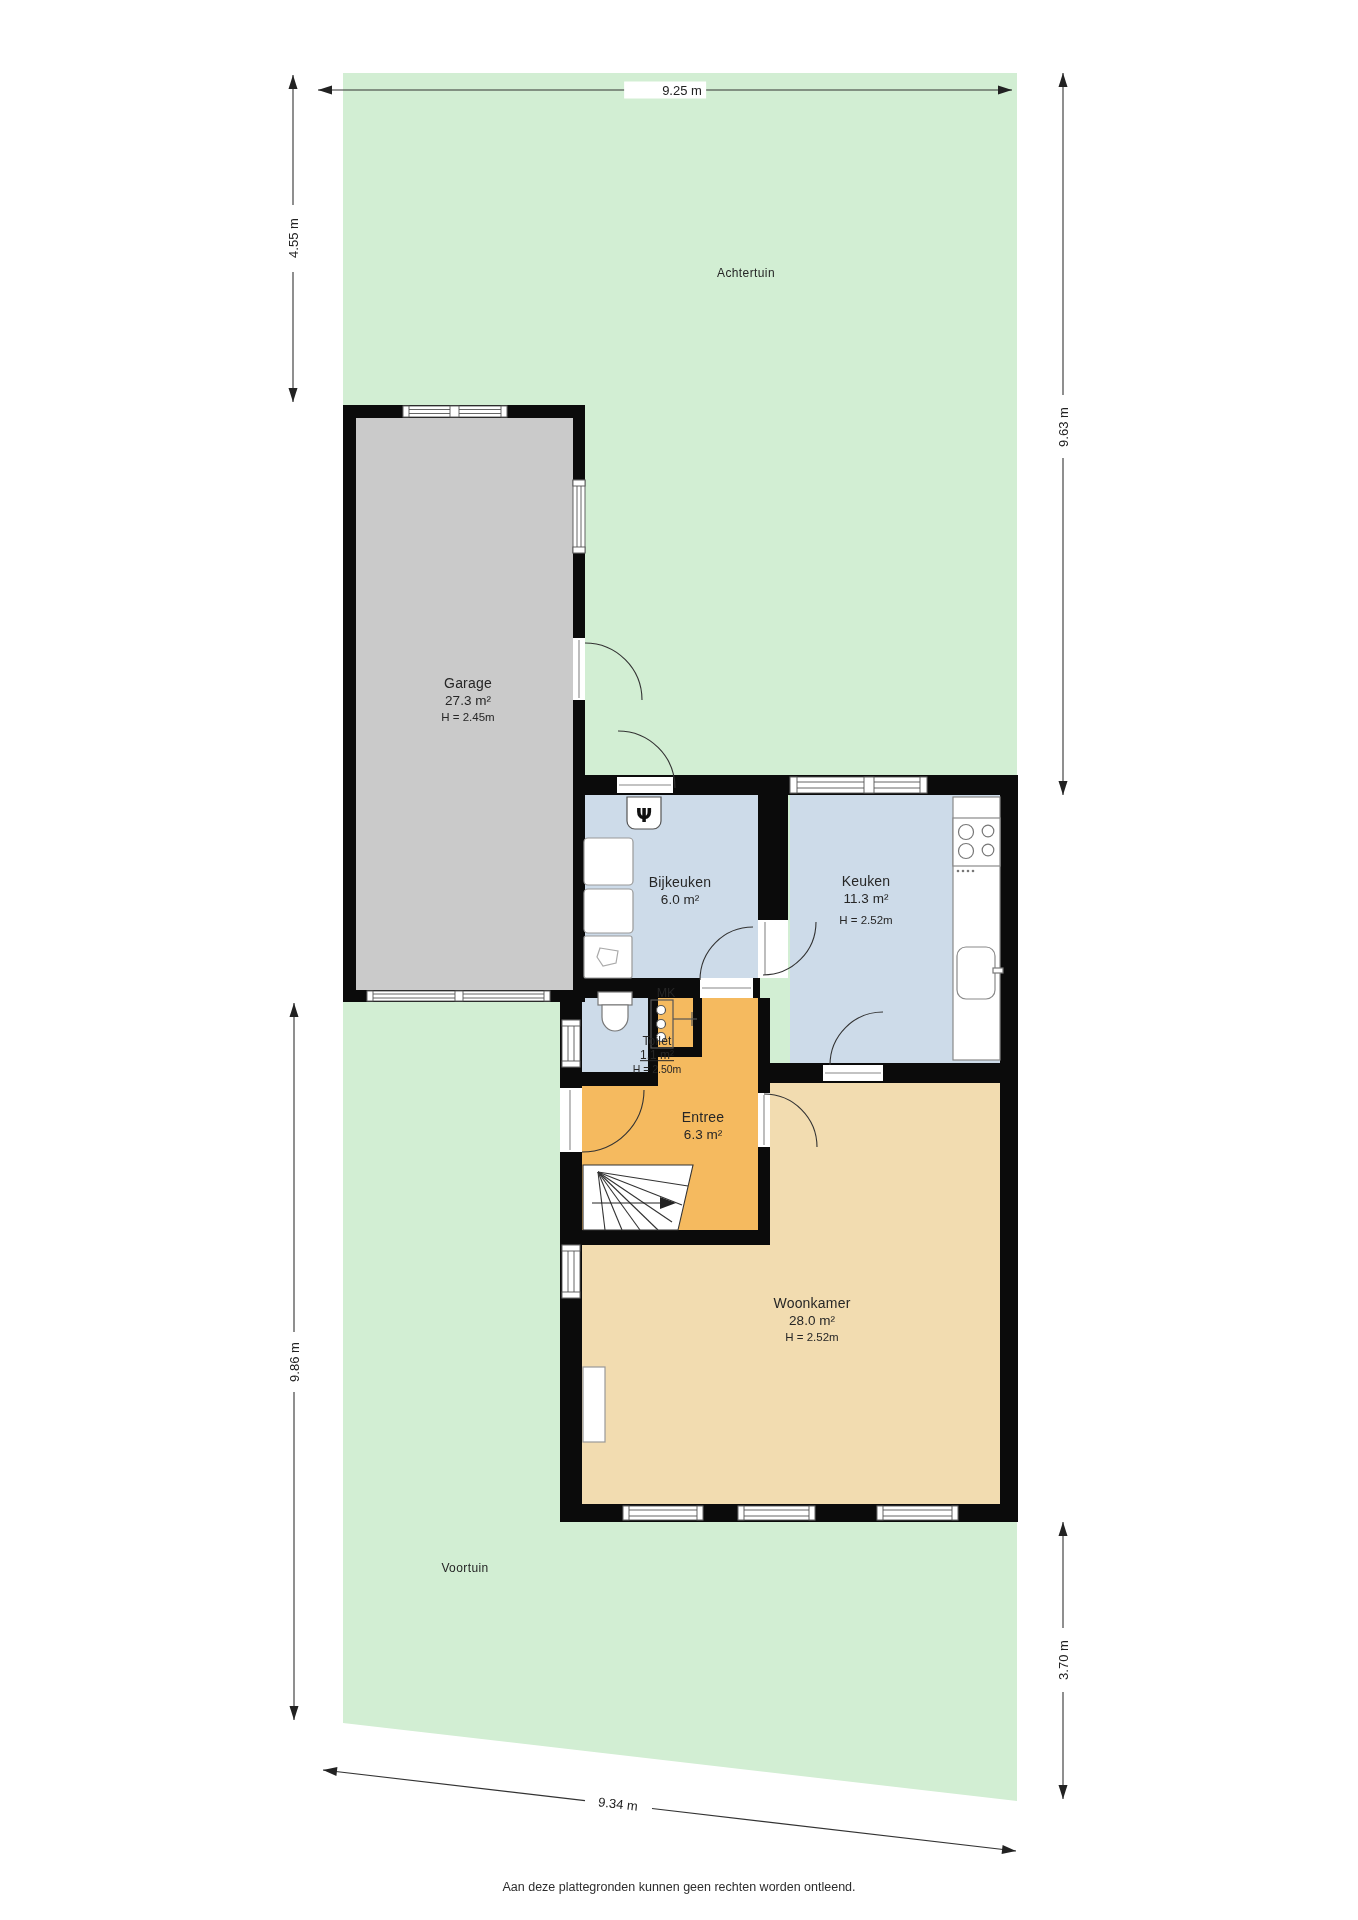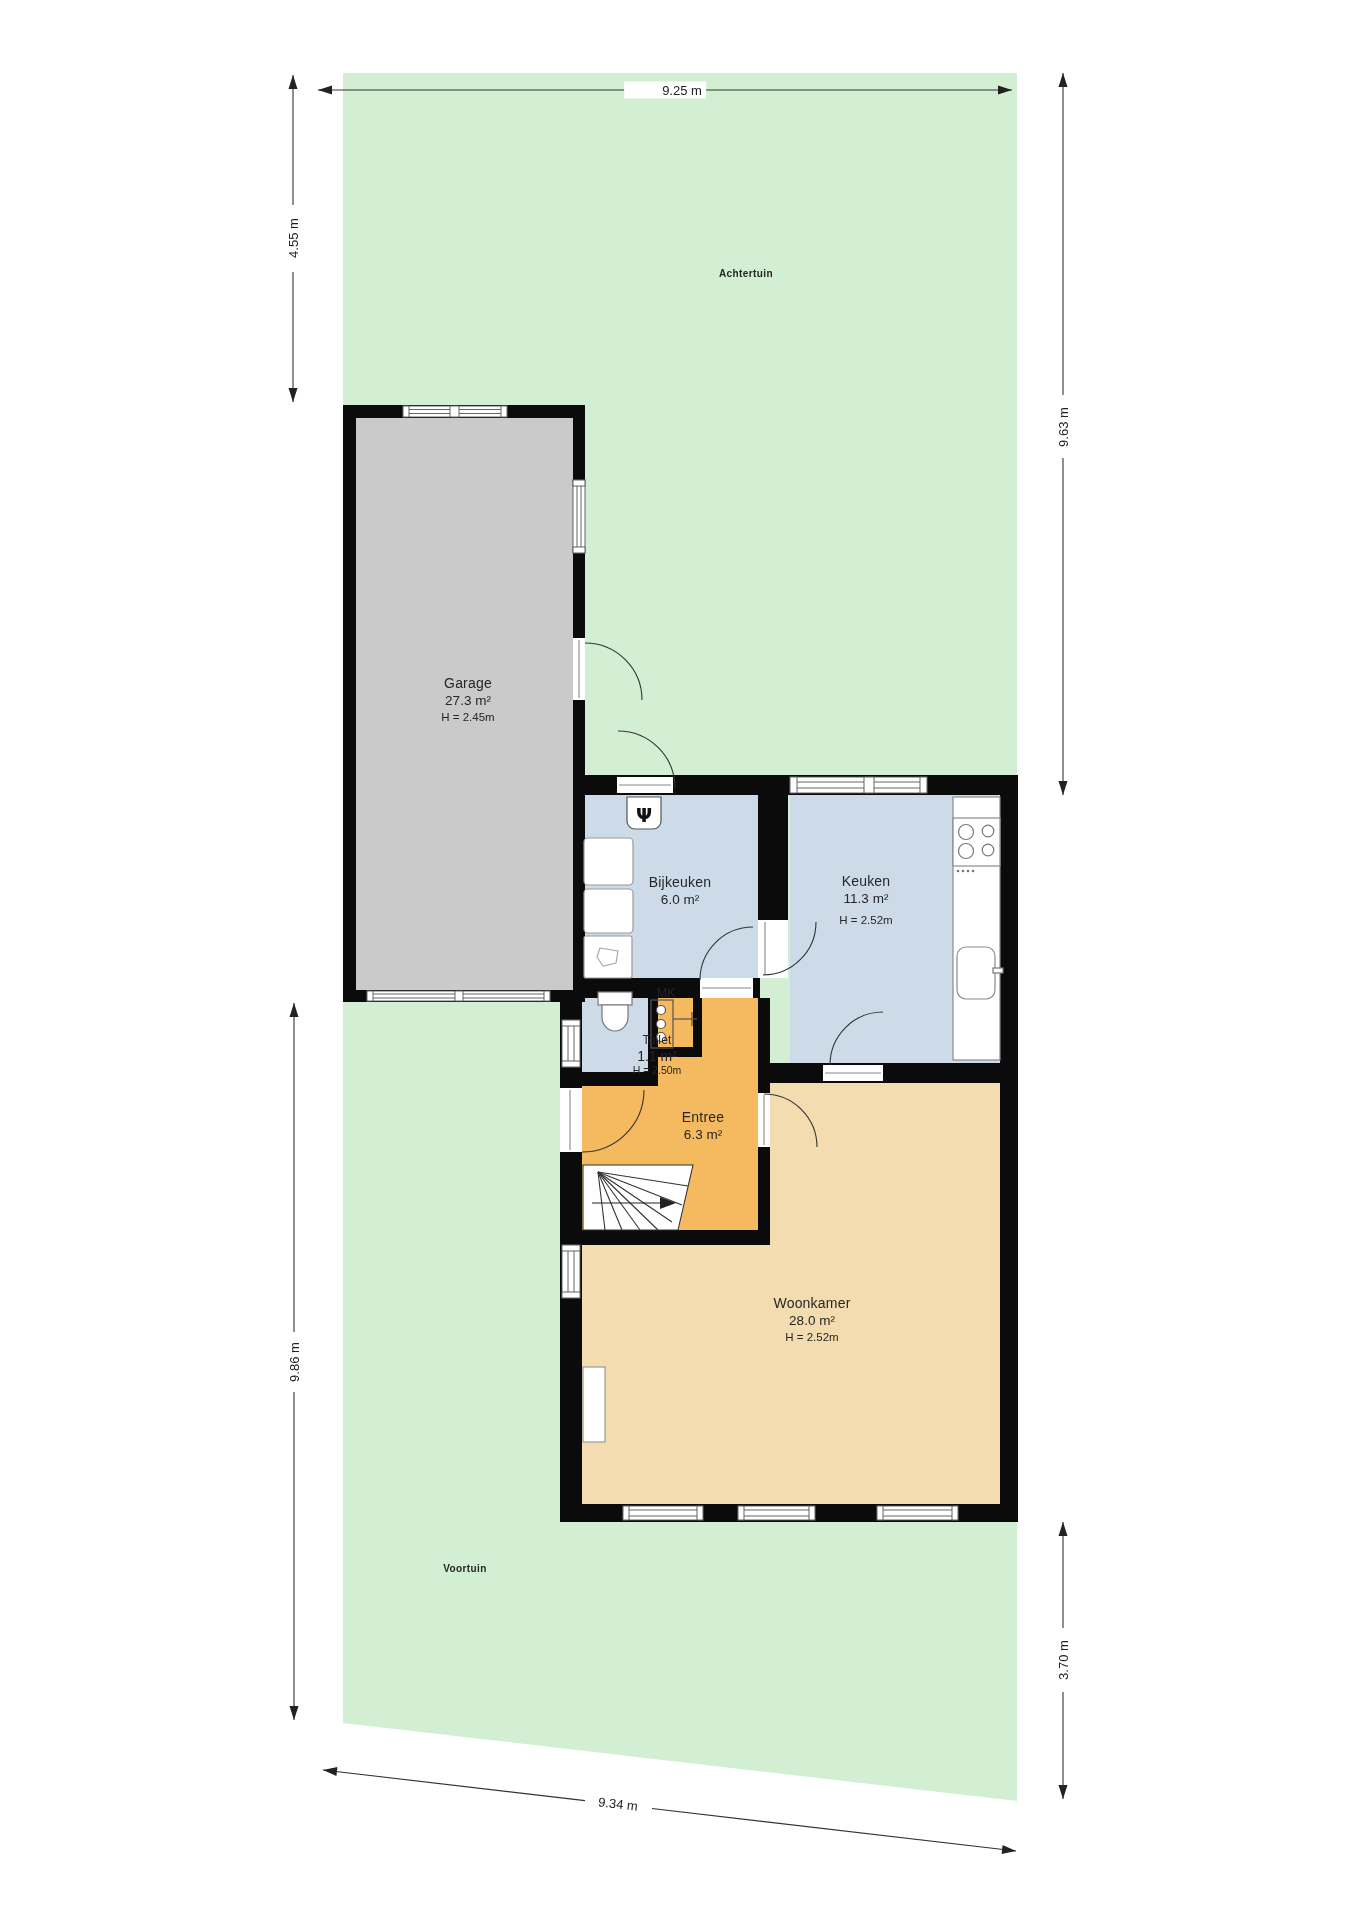--- a/index.html
+++ b/index.html
@@ -1,28 +1,28 @@
 <!DOCTYPE html>
 <html><head>
 <meta charset="utf-8">
 <style>
   html,body{margin:0;padding:0;background:#fff;}
   .canvas{position:relative;width:1358px;height:1920px;margin:0 auto;background:#fff;
           font-family:"Liberation Sans", sans-serif;overflow:hidden;}
   svg.plan{position:absolute;left:0;top:0;}
   .lbl{position:absolute;transform:translate(-50%,-50%);white-space:nowrap;
        color:#262626;text-align:center;}
-  .garden-label{font-size:10px;letter-spacing:.4px;font-weight:bold;}
+  .garden-label{font-size:12px;letter-spacing:.4px;}
   .room-label{display:flex;flex-direction:column;align-items:center;line-height:1.3;}
   .room-name{font-size:14px;letter-spacing:.2px;}
   .room-area{font-size:13.5px;}
   .room-h{font-size:11.5px;}
   .gap-above{margin-top:5px;}
   .room-label.small .room-name{font-size:12px;}
-  .room-label.small .room-area{font-size:14px;}
+  .room-label.small .room-area{font-size:12px;text-decoration:underline;}
   .room-label.small .room-h{font-size:10.5px;}
   .room-label.tight{line-height:1.15;margin-left:43px;}
   .mk-label{font-size:12.5px;}
   .dim{font-size:13px;color:#222;background:#fff;padding:1px 4px;}
   .dim.vert{transform:translate(-50%,-50%) rotate(-90deg);}
   .dim.slant{transform:translate(-50%,-50%) rotate(6.7deg);}
   .disclaimer{position:absolute;left:0;right:0;top:1880px;text-align:center;
               font-size:12.5px;color:#2e2e2e;}
 </style>
 </head>
@@ -280,14 +280,15 @@
   <span class="room-h">H = 2.52m</span>
 </div>
 
 <div class="lbl dim" style="left:665px;top:90px;padding-left:38px;">9.25 m</div>
 <div class="lbl dim vert" style="left:293px;top:238px;">4.55 m</div>
 <div class="lbl dim vert" style="left:294px;top:1362px;">9.86 m</div>
 <div class="lbl dim vert" style="left:1063px;top:427px;">9.63 m</div>
 <div class="lbl dim vert" style="left:1063px;top:1660px;">3.70 m</div>
 <div class="lbl dim slant" style="left:618px;top:1804px;">9.34 m</div>
 
+<div class="disclaimer">Aan deze plattegronden kunnen geen rechten worden ontleend.</div>
 
 </div>
 
 </body></html>

